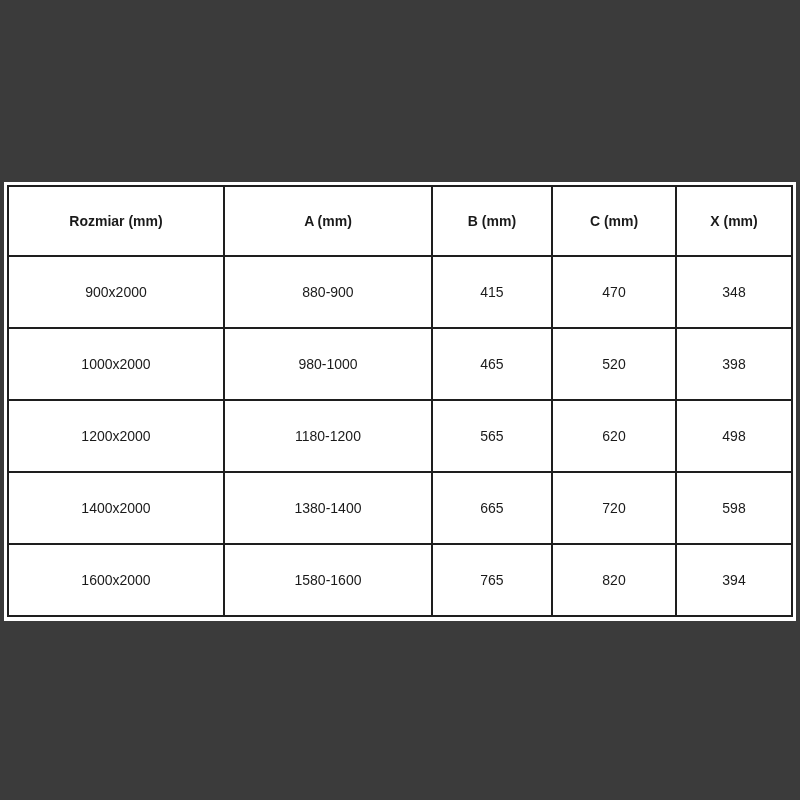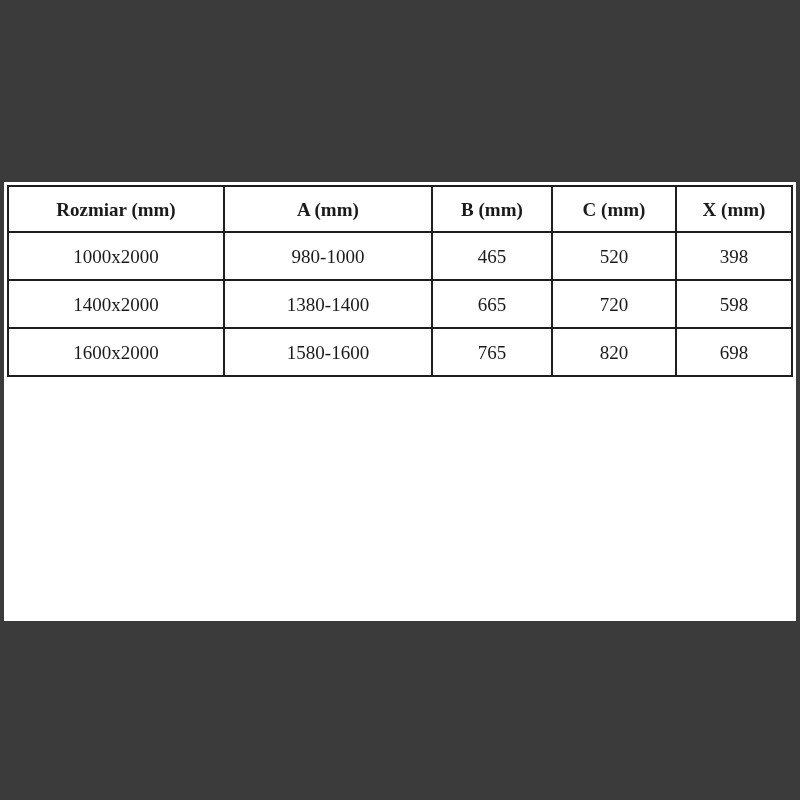--- a/index.html
+++ b/index.html
@@ -33,25 +33,24 @@
     border-collapse: collapse;
     table-layout: fixed;
     background: #ffffff;
   }
   table.spec th,
   table.spec td {
     border: 2px solid #1e1e1e;
     text-align: center;
     vertical-align: middle;
     color: #1a1a1a;
-    padding: 0;
+    padding: 12px;
     height: 46px;
-    font-size: 19px;
+    font-size: 14px;
     line-height: 1;
-    font-family: Liberation Serif, serif;
   }
   table.spec th {
     font-weight: bold;
     height: 44px;
   }
   col.c-rozmiar { width: 27.55%; }
   col.c-a { width: 26.53%; }
   col.c-b { width: 15.31%; }
   col.c-c { width: 15.82%; }
   col.c-x { width: 14.79%; }
@@ -73,36 +72,50 @@
         <tr>
             <th>Rozmiar (mm)</th>
             <th>A (mm)</th>
             <th>B (mm)</th>
             <th>C (mm)</th>
             <th>X (mm)</th>
           </tr>
       </thead>
       <tbody>
           <tr>
+            <td>900x2000</td>
+            <td>880-900</td>
+            <td>415</td>
+            <td>470</td>
+            <td>348</td>
+          </tr>
+          <tr>
             <td>1000x2000</td>
             <td>980-1000</td>
             <td>465</td>
             <td>520</td>
             <td>398</td>
+          </tr>
+          <tr>
+            <td>1200x2000</td>
+            <td>1180-1200</td>
+            <td>565</td>
+            <td>620</td>
+            <td>498</td>
           </tr>
           <tr>
             <td>1400x2000</td>
             <td>1380-1400</td>
             <td>665</td>
             <td>720</td>
             <td>598</td>
           </tr>
           <tr>
             <td>1600x2000</td>
             <td>1580-1600</td>
             <td>765</td>
             <td>820</td>
-            <td>698</td>
+            <td>394</td>
           </tr>
         </tbody>
     </table>
   </div>
 </div>
 
 </body></html>

